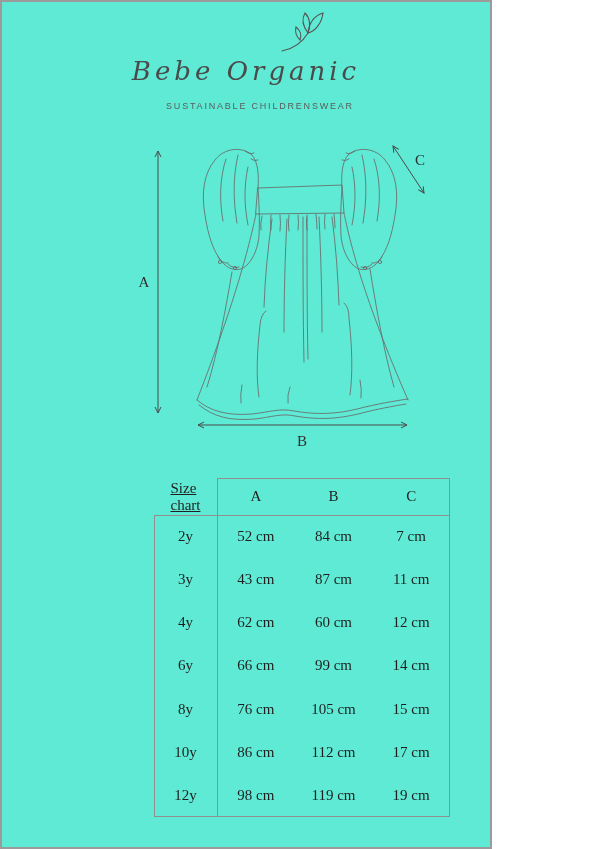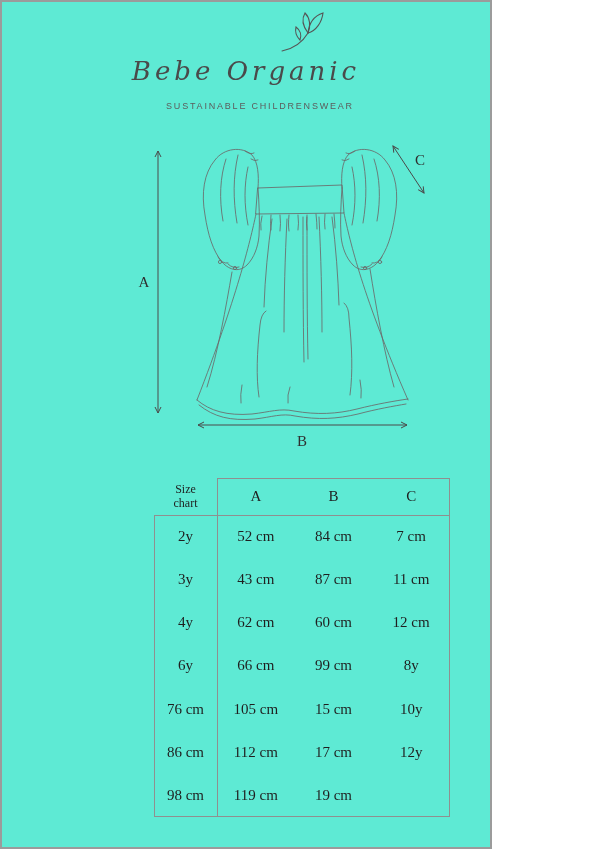--- a/index.html
+++ b/index.html
@@ -43,21 +43,21 @@
   .size-table {
     position:absolute; left:152px; top:476px; width:296px; height:339px;
     display:grid;
     grid-template-columns:63px 1fr 1fr 1fr;
     grid-template-rows:37px repeat(7, 1fr);
   }
   .cell {
     display:flex; align-items:center; justify-content:center;
     font-size:15px; color:#1f1f1f;
   }
-  .corner-cell { white-space:pre-line; text-align:center; line-height:1.12; font-size:12px; }
+  .corner-cell { white-space:pre-line; text-align:left; line-height:1.12; font-size:15px;text-decoration:underline; }
   .tbl-border-main {
     position:absolute; left:63px; top:0; width:233px; height:339px;
     border:1px solid #8f8f8f; box-sizing:border-box; pointer-events:none;
   }
   .tbl-border-size {
     position:absolute; left:0; top:37px; width:64px; height:302px;
     border-left:1px solid #8f8f8f; border-top:1px solid #8f8f8f; border-bottom:1px solid #8f8f8f;
     box-sizing:border-box; pointer-events:none;
   }
   .tbl-border-head {
@@ -182,20 +182,21 @@
     <div class="cell">11 cm</div>
 
     <div class="cell">4y</div>
     <div class="cell">62 cm</div>
     <div class="cell">60 cm</div>
     <div class="cell">12 cm</div>
 
     <div class="cell">6y</div>
     <div class="cell">66 cm</div>
     <div class="cell">99 cm</div>
+    <div class="cell">14 cm</div>
 
     <div class="cell">8y</div>
     <div class="cell">76 cm</div>
     <div class="cell">105 cm</div>
     <div class="cell">15 cm</div>
 
     <div class="cell">10y</div>
     <div class="cell">86 cm</div>
     <div class="cell">112 cm</div>
     <div class="cell">17 cm</div>

